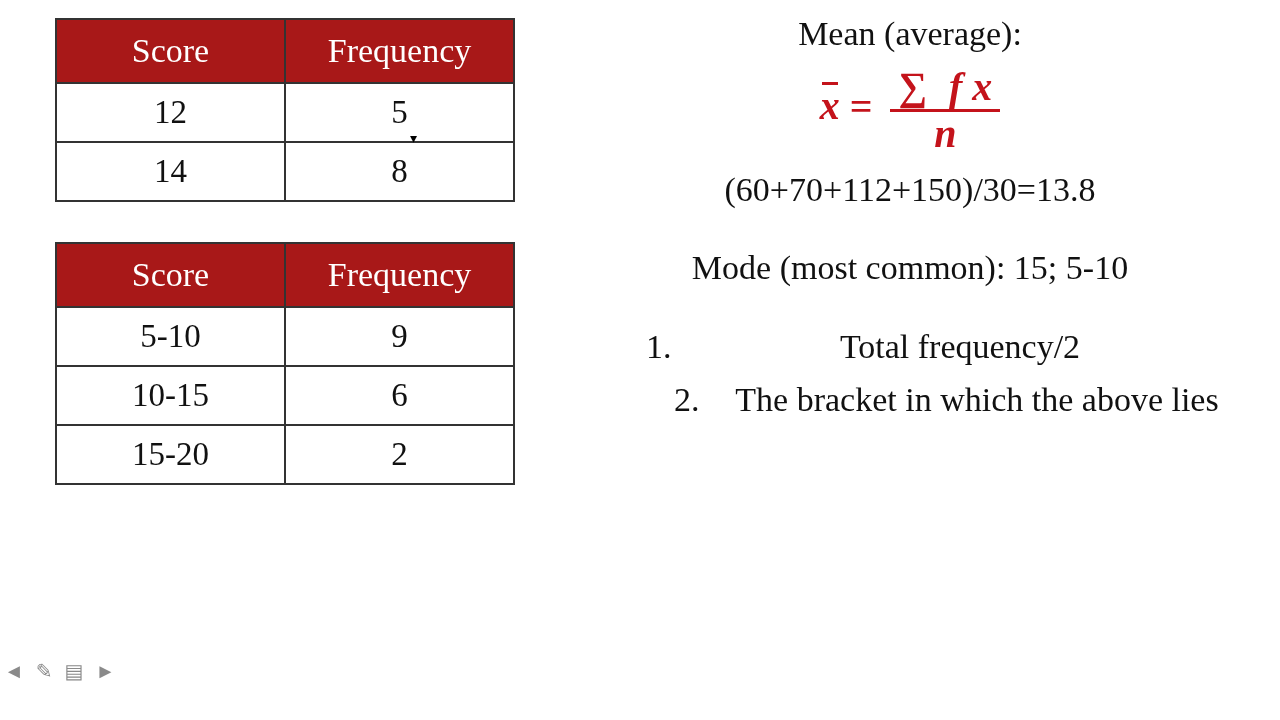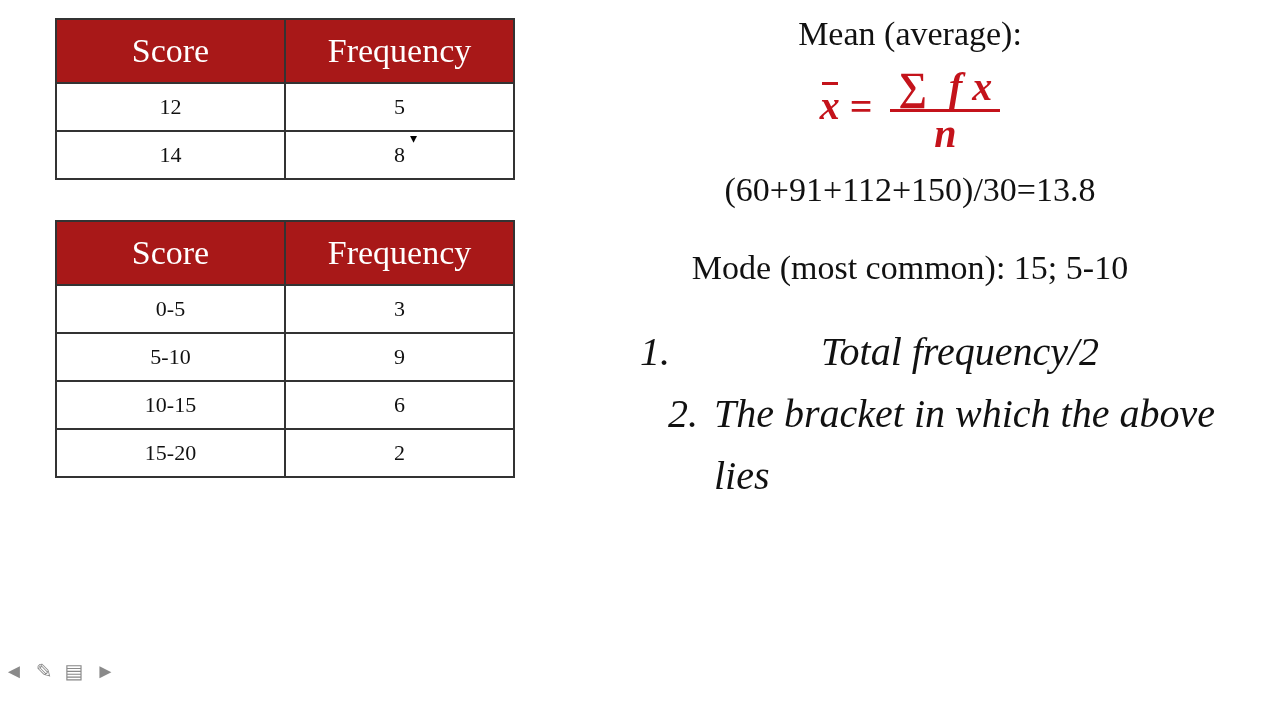--- a/index.html
+++ b/index.html
@@ -42,21 +42,21 @@
   table.freq th {
     background: #a81818;
     color: #fff;
     font-weight: normal;
     font-size: 34px;
     padding: 12px 0;
     border: 2px solid #333;
   }
   table.freq td {
     border: 2px solid #333;
-    font-size: 22px;
+    font-size: 33px;
     text-align: center;
     padding: 10px 0;
   }
   table.freq th:first-child,
   table.freq td:first-child { width: 50%; }
 
   .formula {
     color: #c4131b;
     font-weight: bold;
     font-size: 40px;
@@ -94,25 +94,24 @@
     font-style: italic;
   }
   .formula .sigma { font-style: normal; }
   .formula .fx { font-style: italic; margin-left: 12px; }
 
   ol.steps {
     list-style: decimal;
     text-align: left;
     margin: 0 0 0 70px;
     padding: 0 10px 0 40px;
-    font-size: 40px;
-    font-style: italic;
+    font-size: 34px;
   }
   ol.steps li { text-align: center; }
-  ol.steps li:last-child { text-align: left; padding-left: 6px; margin-left: 28px; }
+  ol.steps li:last-child { text-align: center; padding-left: 6px; margin-left: 28px; }
 
   
   .toolbar {
     position: absolute;
     left: 0;
     bottom: 2px;
     display: flex;
     gap: 12px;
     padding: 2px 4px;
   }
@@ -156,24 +155,20 @@
     </table>
 
     <table class="freq">
       <thead>
         <tr>
           <th>Score</th>
           <th>Frequency</th>
         </tr>
       </thead>
       <tbody>
-        <tr>
-          <td>0-5</td>
-          <td>3</td>
-        </tr>
         <tr>
           <td>5-10</td>
           <td>9</td>
         </tr>
         <tr>
           <td>10-15</td>
           <td>6</td>
         </tr>
         <tr>
           <td>15-20</td>
@@ -192,21 +187,21 @@
         <span class="xbar">x</span>
         <span>=</span>
         <span class="frac">
           <span class="num">
             <span class="sigma">∑</span>
             <span class="fx">f x</span>
           </span>
           <span class="den">n</span>
         </span>
       </div>
-      <div>(60+91+112+150)/30=13.8</div>
+      <div>(60+70+112+150)/30=13.8</div>
     </div>
 
 
     <div class="sec">Mode (most common): 15; 5-10</div>
 
     <div>
       <ol class="steps">
         <li>Total frequency/2</li>
         <li>The bracket in which the above lies</li>
       </ol>

